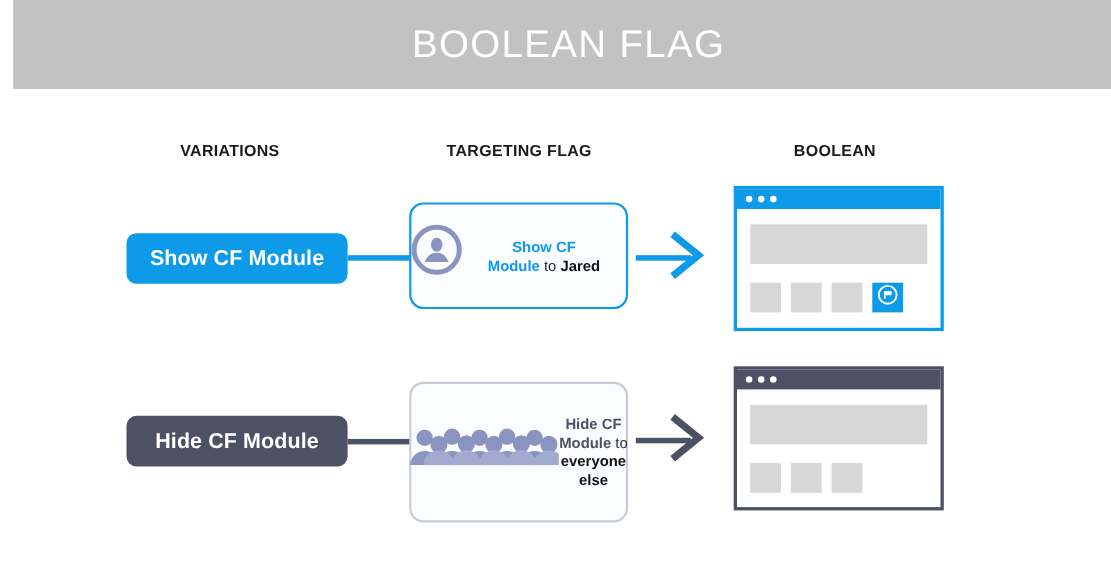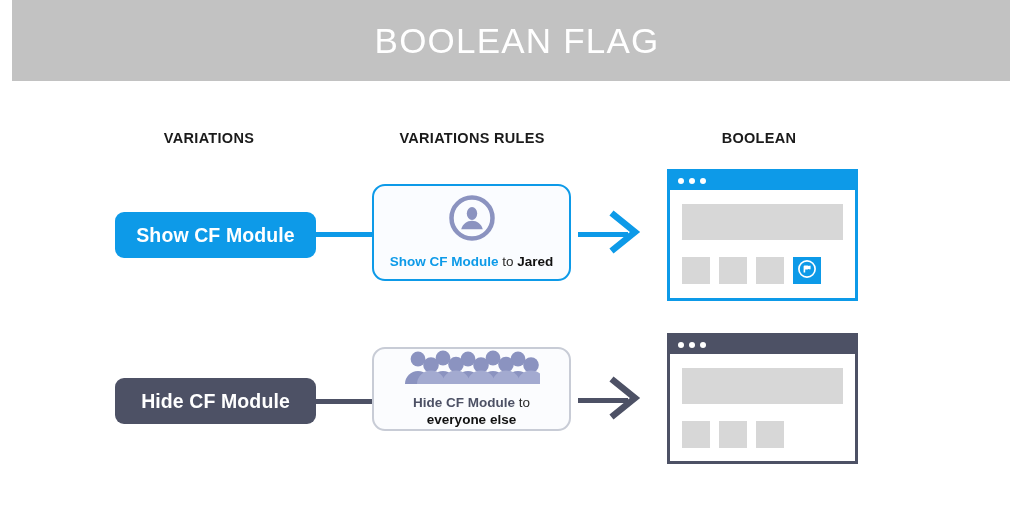--- a/index.html
+++ b/index.html
@@ -84,33 +84,33 @@
   #connector-hide { top: 73.5px; background: #4d5165; }
 
   
   .rule-card {
     position: absolute;
     left: 372px;
     width: 199px;
     border-radius: 13px;
     box-sizing: border-box;
     display: flex;
-    flex-direction: column;
+    flex-direction: row;
     align-items: center;
     justify-content: center;
   }
   #card-show {
     top: 24px;
     height: 97px;
     background: #fafcff;
     border: 2.5px solid #0d9ae8;
   }
   #card-hide {
     top: 22px;
-    height: 84px;
+    height: 128px;
     background: #fbfcfe;
     border: 2px solid #c8ccd6;
   }
 
   .rule-icon { line-height: 0; }
   #card-show .rule-icon { margin-bottom: 12px; }
   #card-hide .rule-icon { margin-bottom: 10px; }
 
   .rule-text {
     font-size: 13.5px;
@@ -199,21 +199,21 @@
   }
 </style>
 </head>
 <body>
 
 <div class="header">
   <div class="header-title">BOOLEAN FLAG</div>
 </div>
 
 <div class="col-head" id="col-variations">VARIATIONS</div>
-<div class="col-head" id="col-targeting">VARIATIONS RULES</div>
+<div class="col-head" id="col-targeting">TARGETING FLAG</div>
 <div class="col-head" id="col-results">BOOLEAN</div>
 
 <div class="row" id="row-show">
 
   <div class="pill" id="pill-show">
     <span>Show CF Module</span>
   </div>
 
   <div class="connector" id="connector-show"></div>
 

